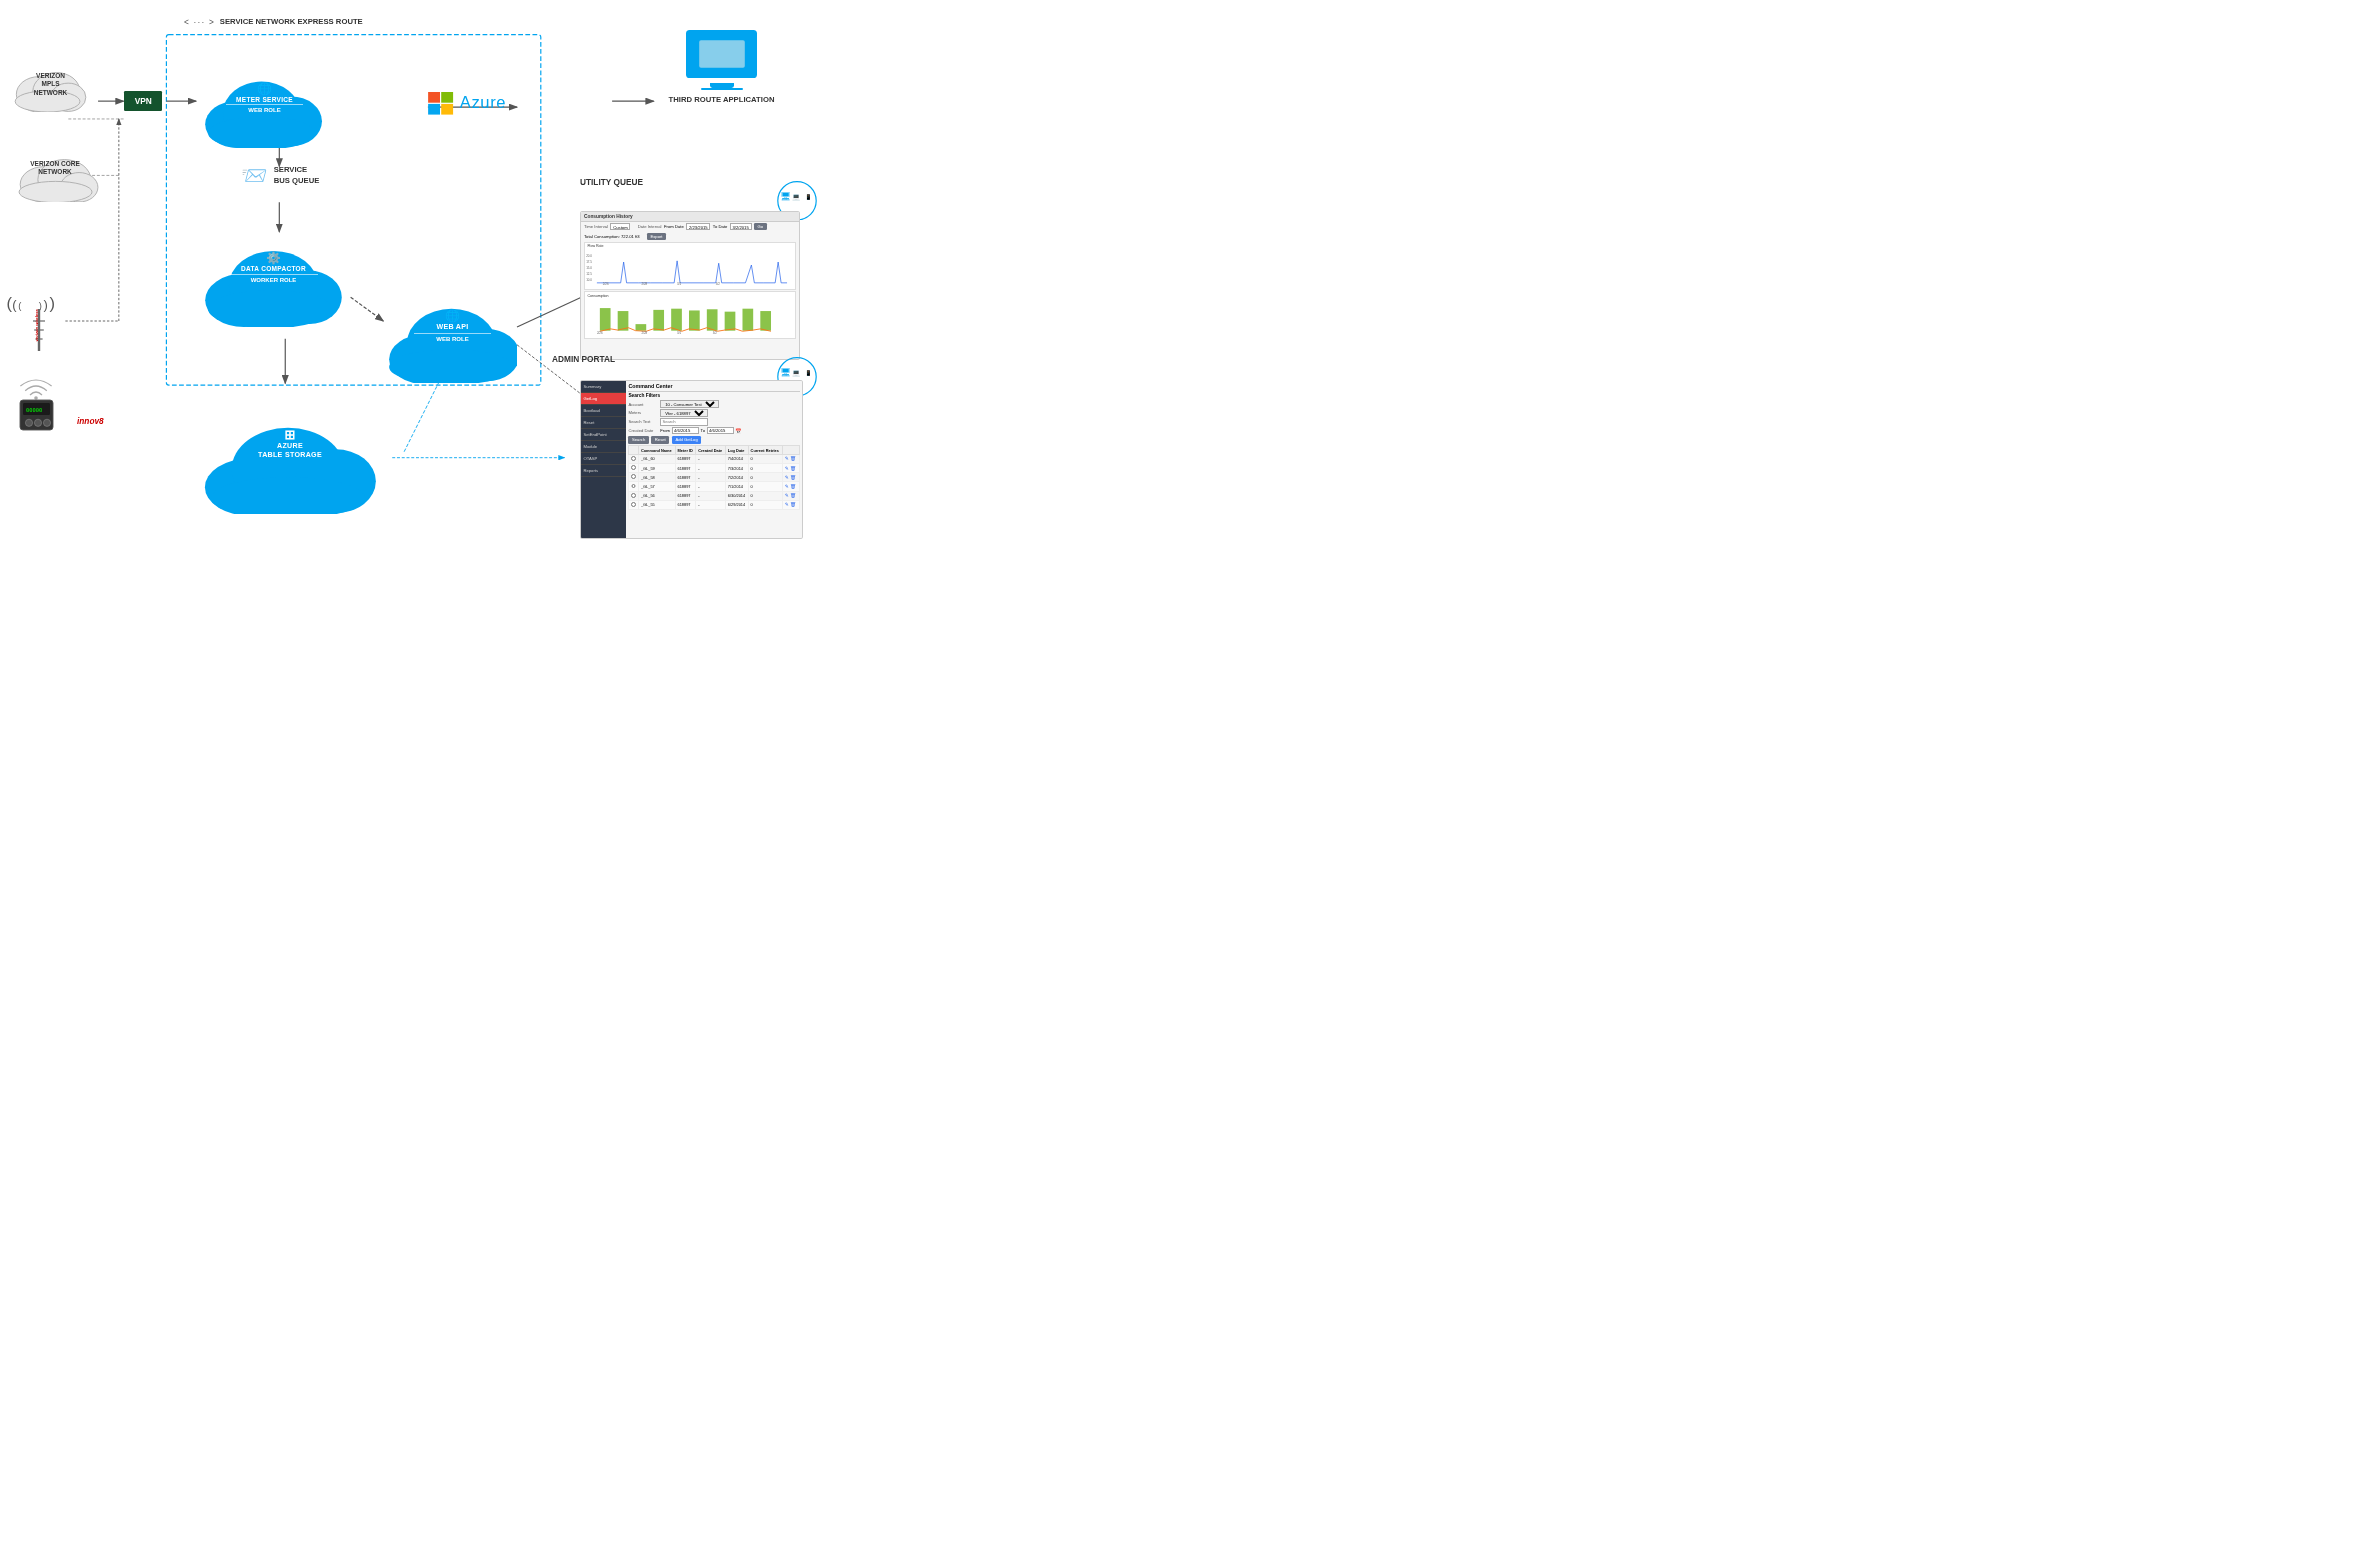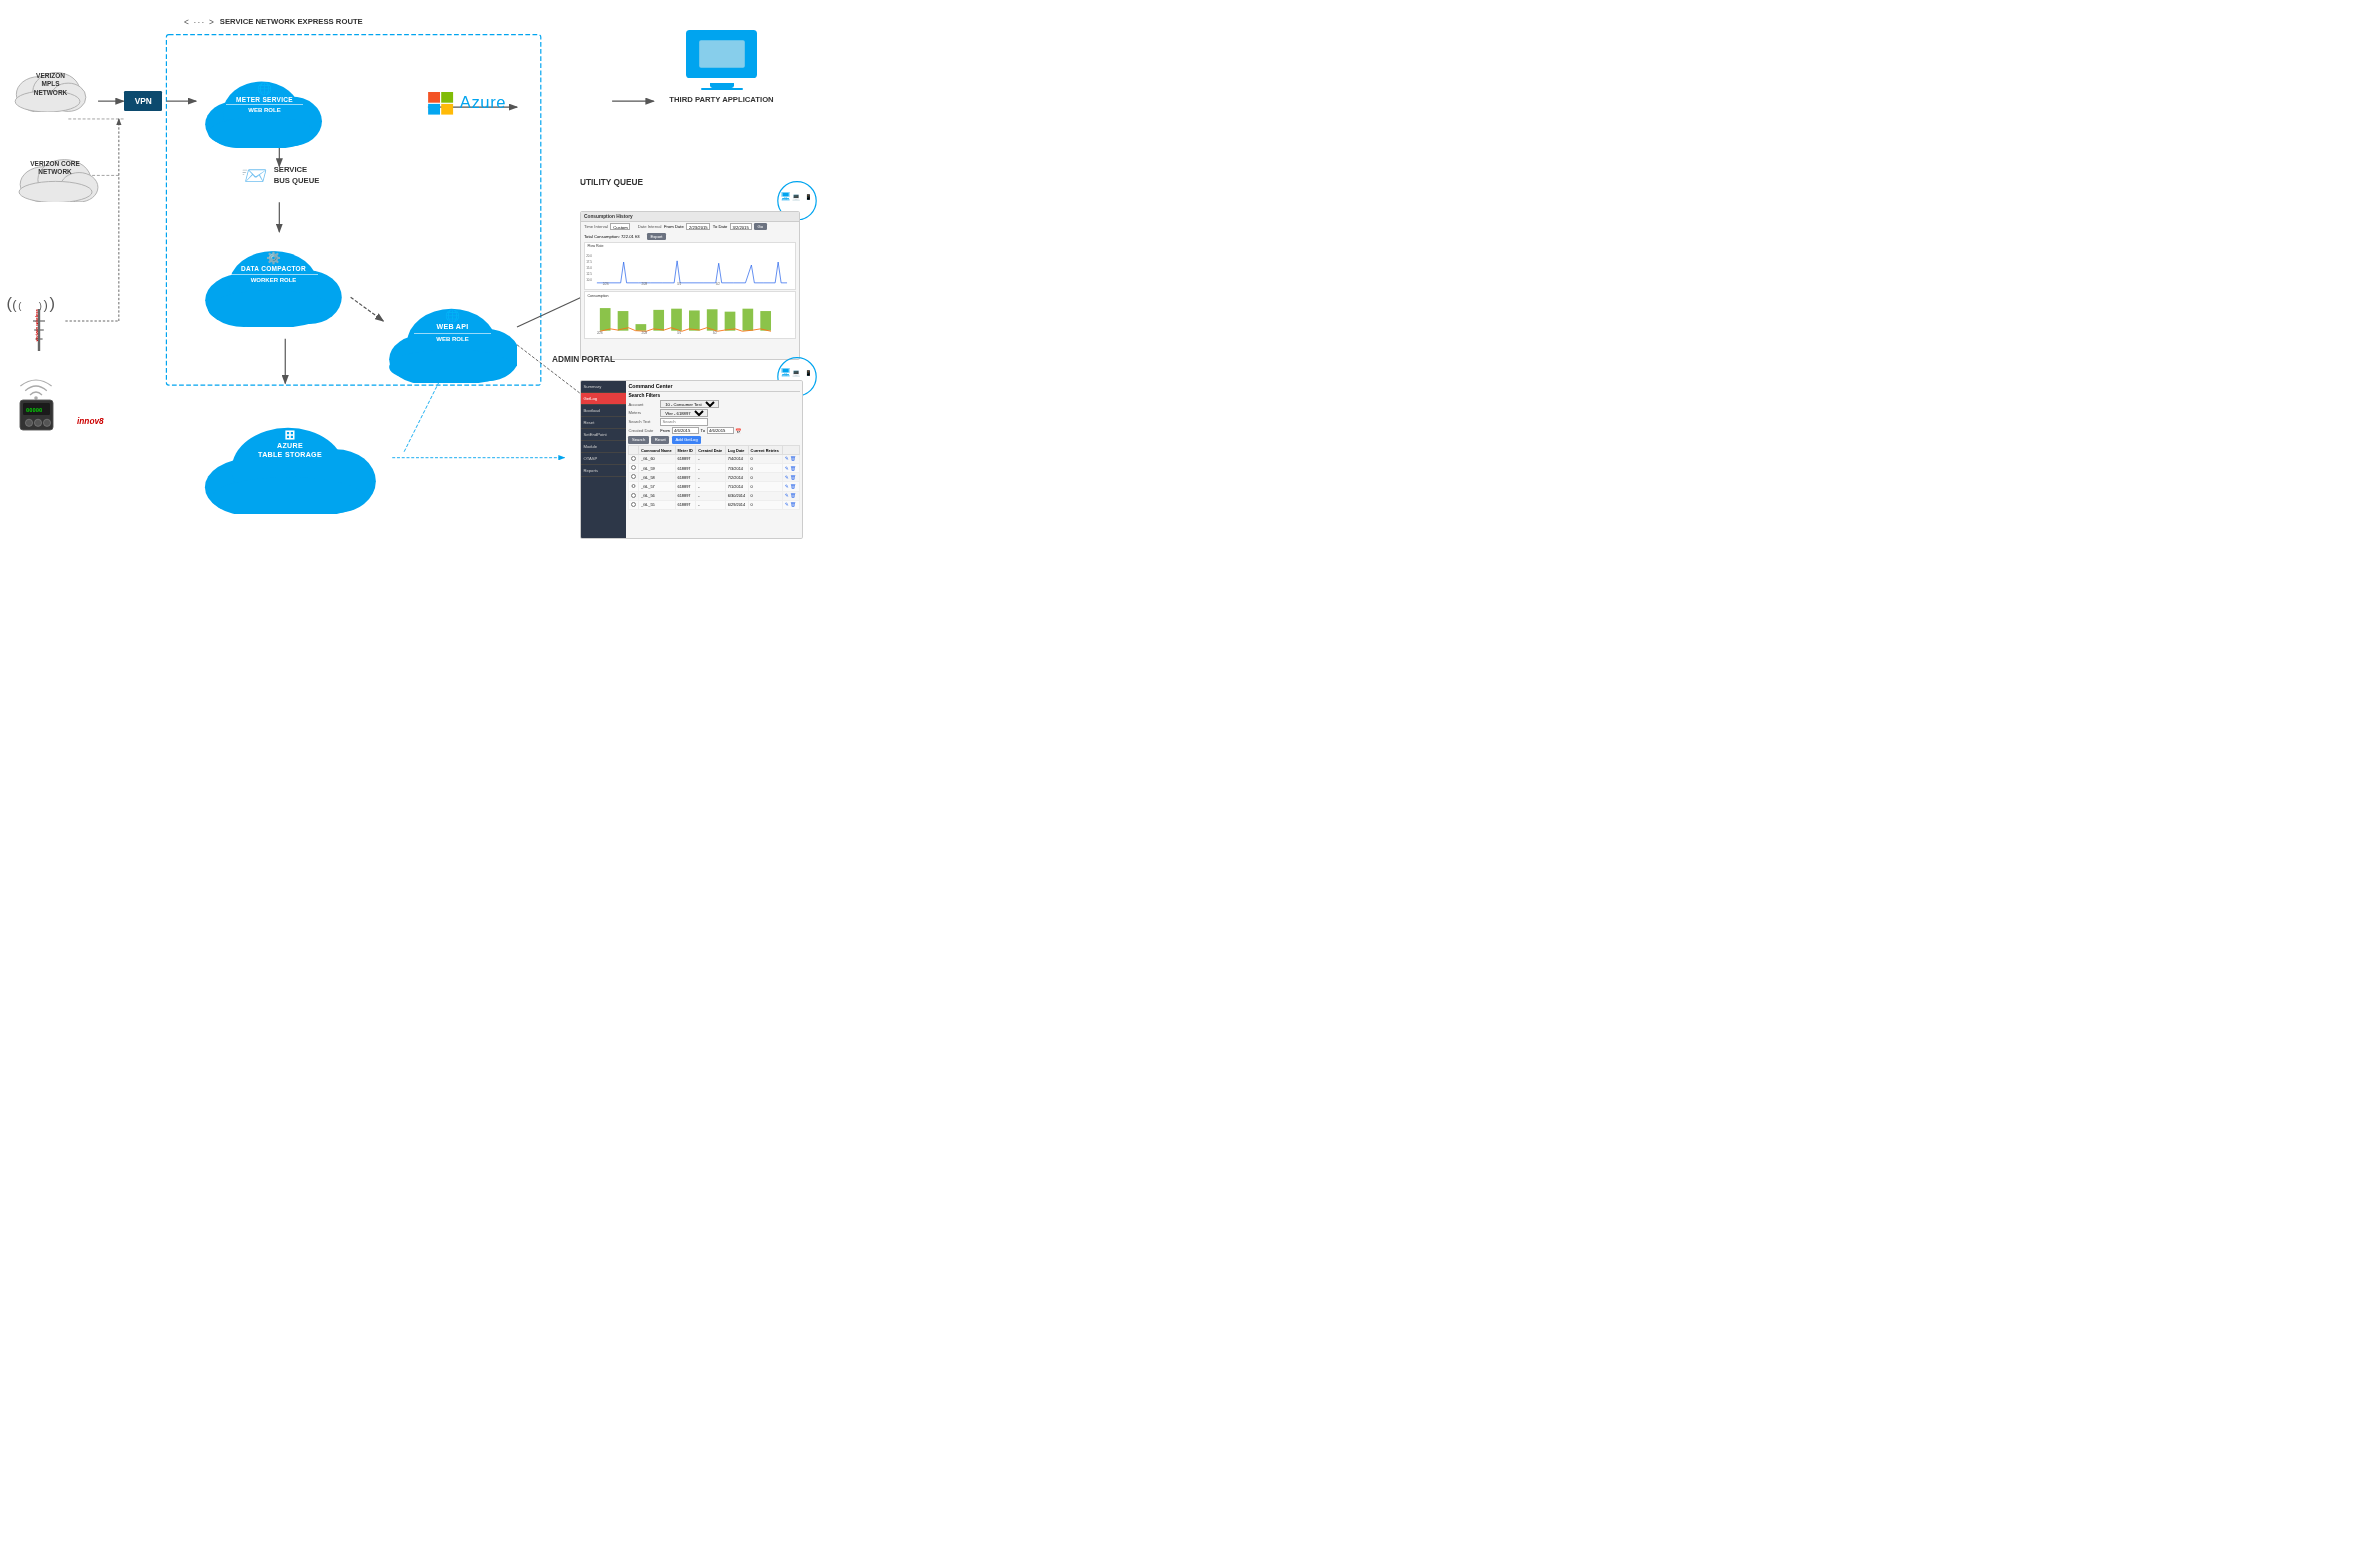--- a/index.html
+++ b/index.html
@@ -40,21 +40,21 @@
       font-weight: bold;
       color: #333;
       line-height: 1.3;
     }
 
     
     .vpn-box {
       position: absolute;
       left: 124px;
       top: 91px;
-      background: #0c4a6e;
+      background: #14532d;
       color: #fff;
       font-weight: bold;
       font-size: 8.3px;
       padding: 4.8px 10.7px;
       border-radius: 1.2px;
     }
 
     
     .portal-screenshot {
       position: absolute;
@@ -441,21 +441,21 @@
 
     <div style="margin: 0 auto; width:83px;">
       <div class="monitor-icon">
         <svg width="48" height="30" viewBox="0 0 80 50">
           <rect x="2" y="2" width="76" height="46" rx="3" fill="#87ceeb"></rect>
         </svg>
       </div>
       <div class="monitor-stand"></div>
       <div class="monitor-base"></div>
     </div>
-    <div class="third-party-title">THIRD PARTY
+    <div class="third-party-title">THIRD ROUTE
 APPLICATION</div>
   </div>
 
   <div class="portal-header" style="right:226px; top:177px; right:auto; left:580px; top:177px;">
     <span>UTILITY QUEUE</span>
   </div>
 
   <div style="position:absolute; right:10.7px; top:181px;">
     <svg width="48" height="39" viewBox="0 0 80 65">
       <circle cx="40" cy="33" r="32" fill="none" stroke="#00a4ef" stroke-width="2"></circle>

